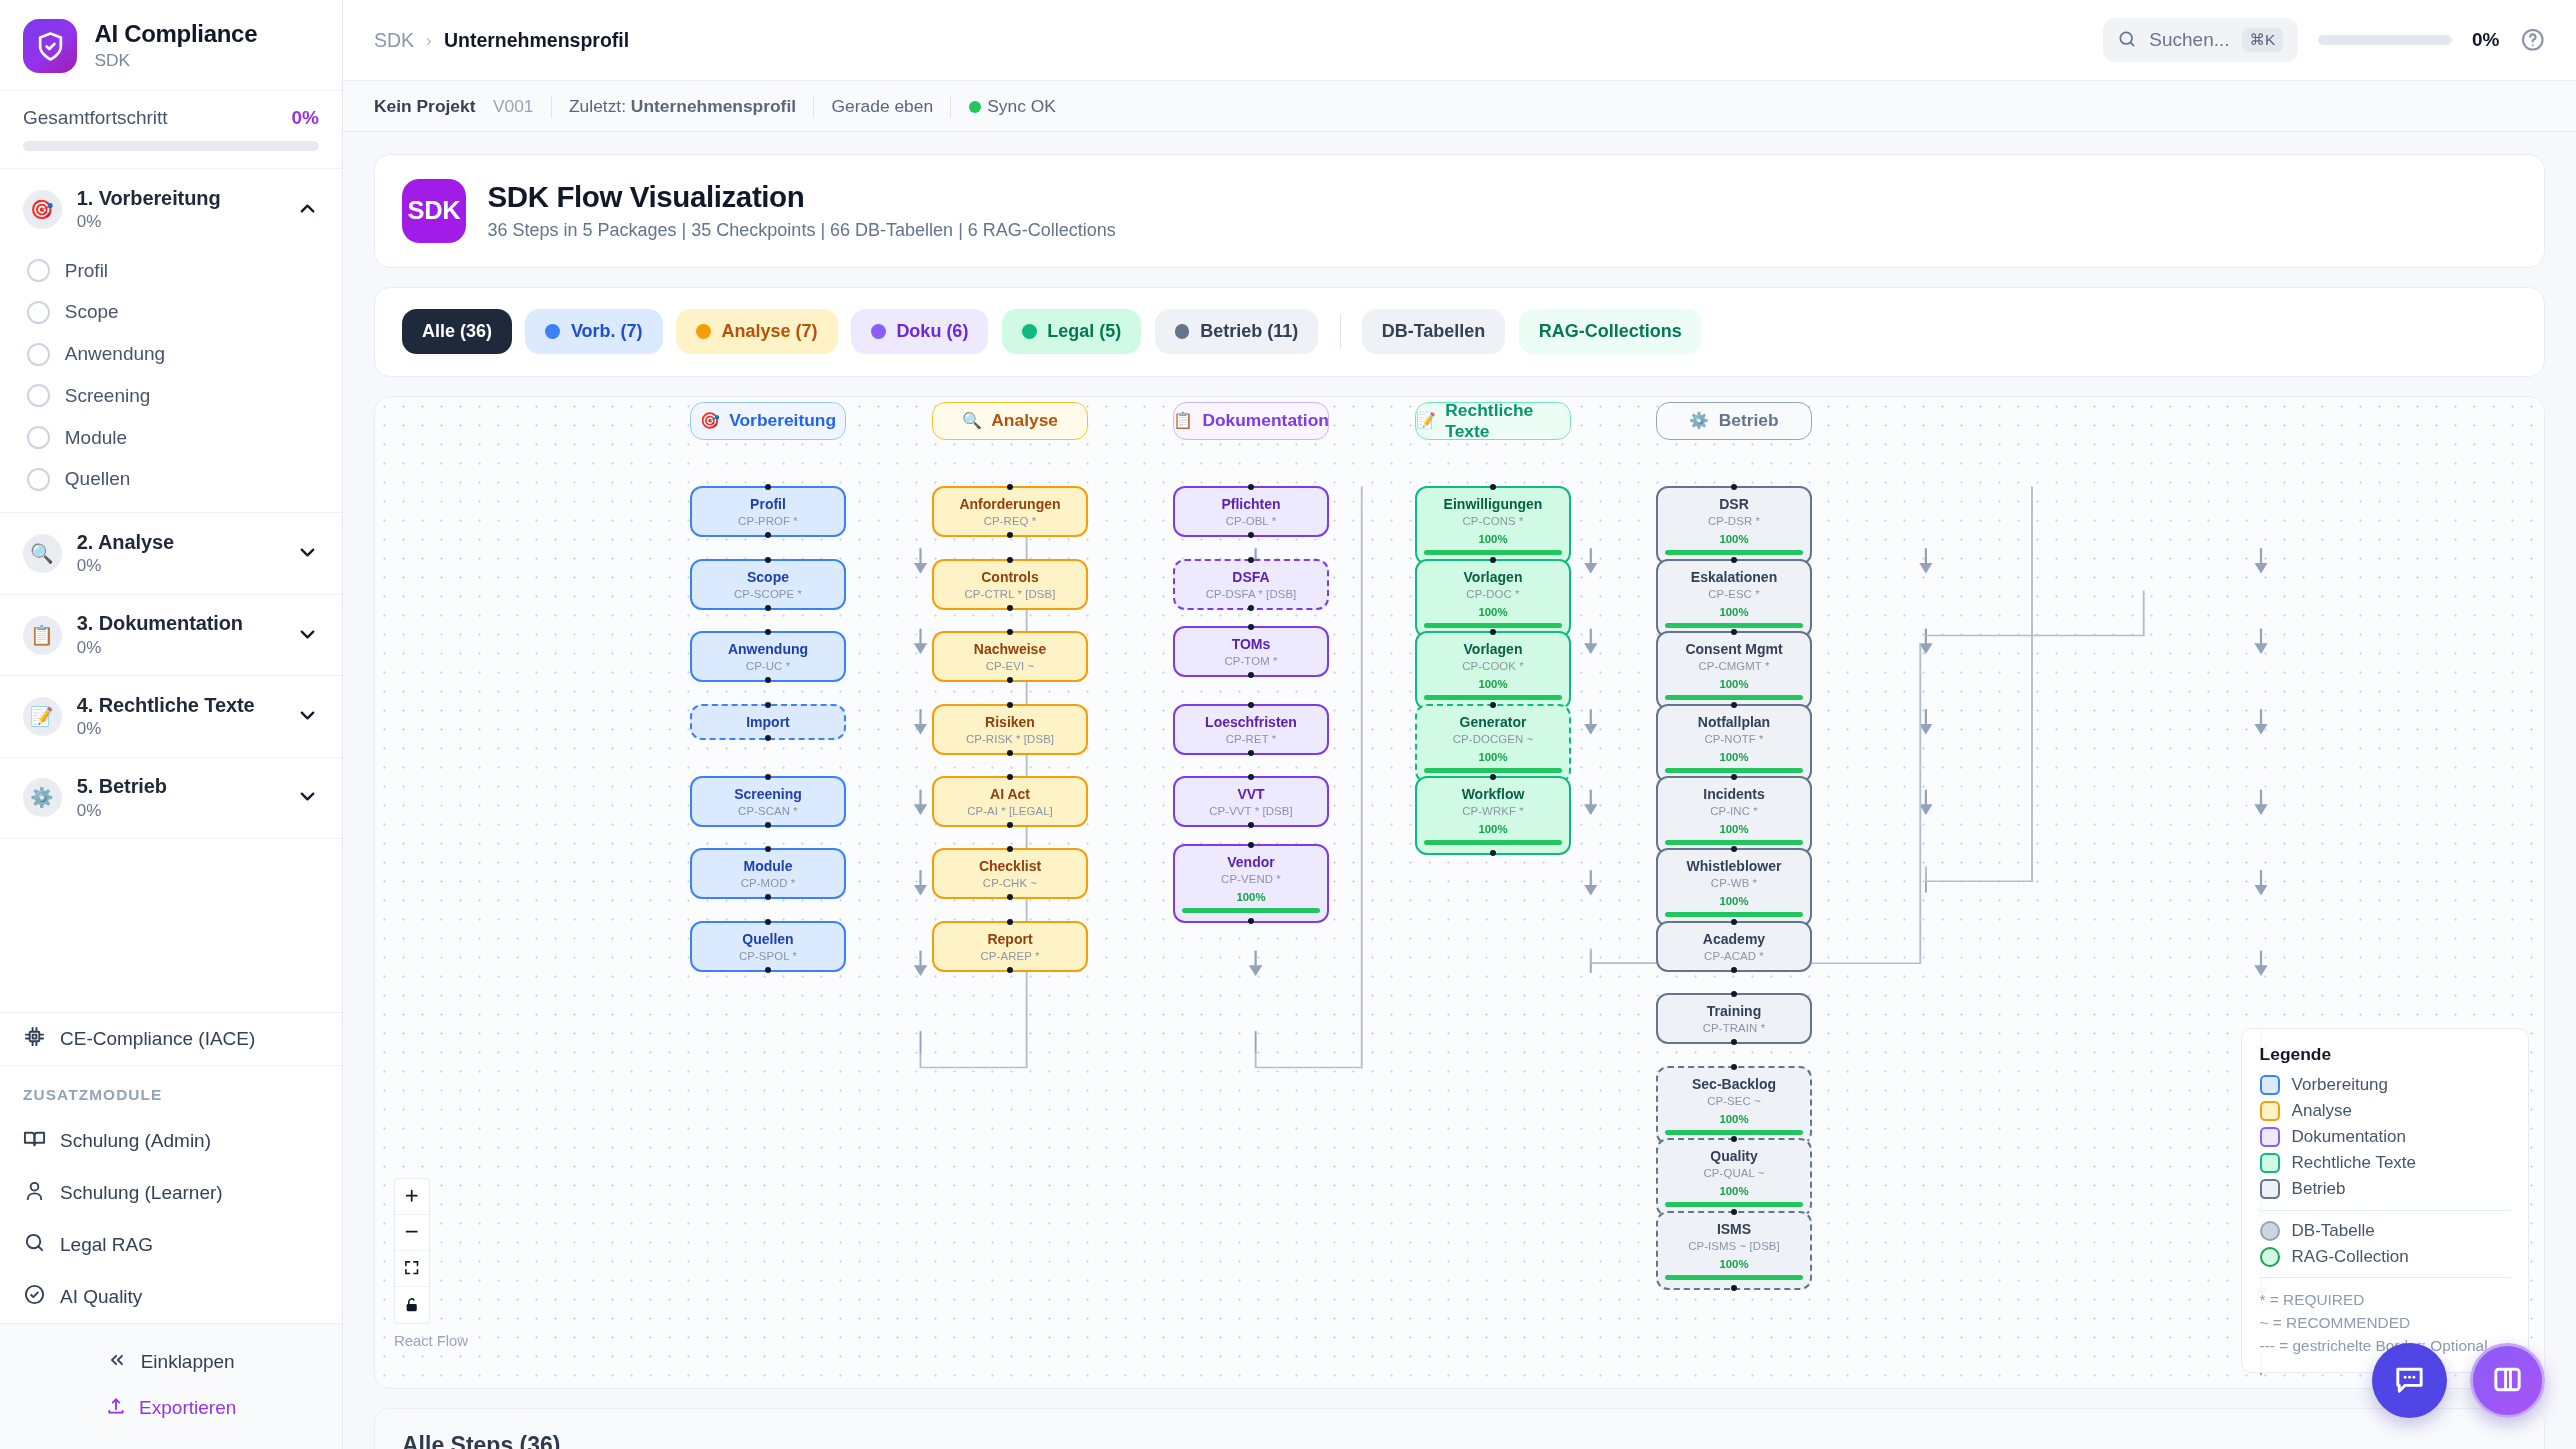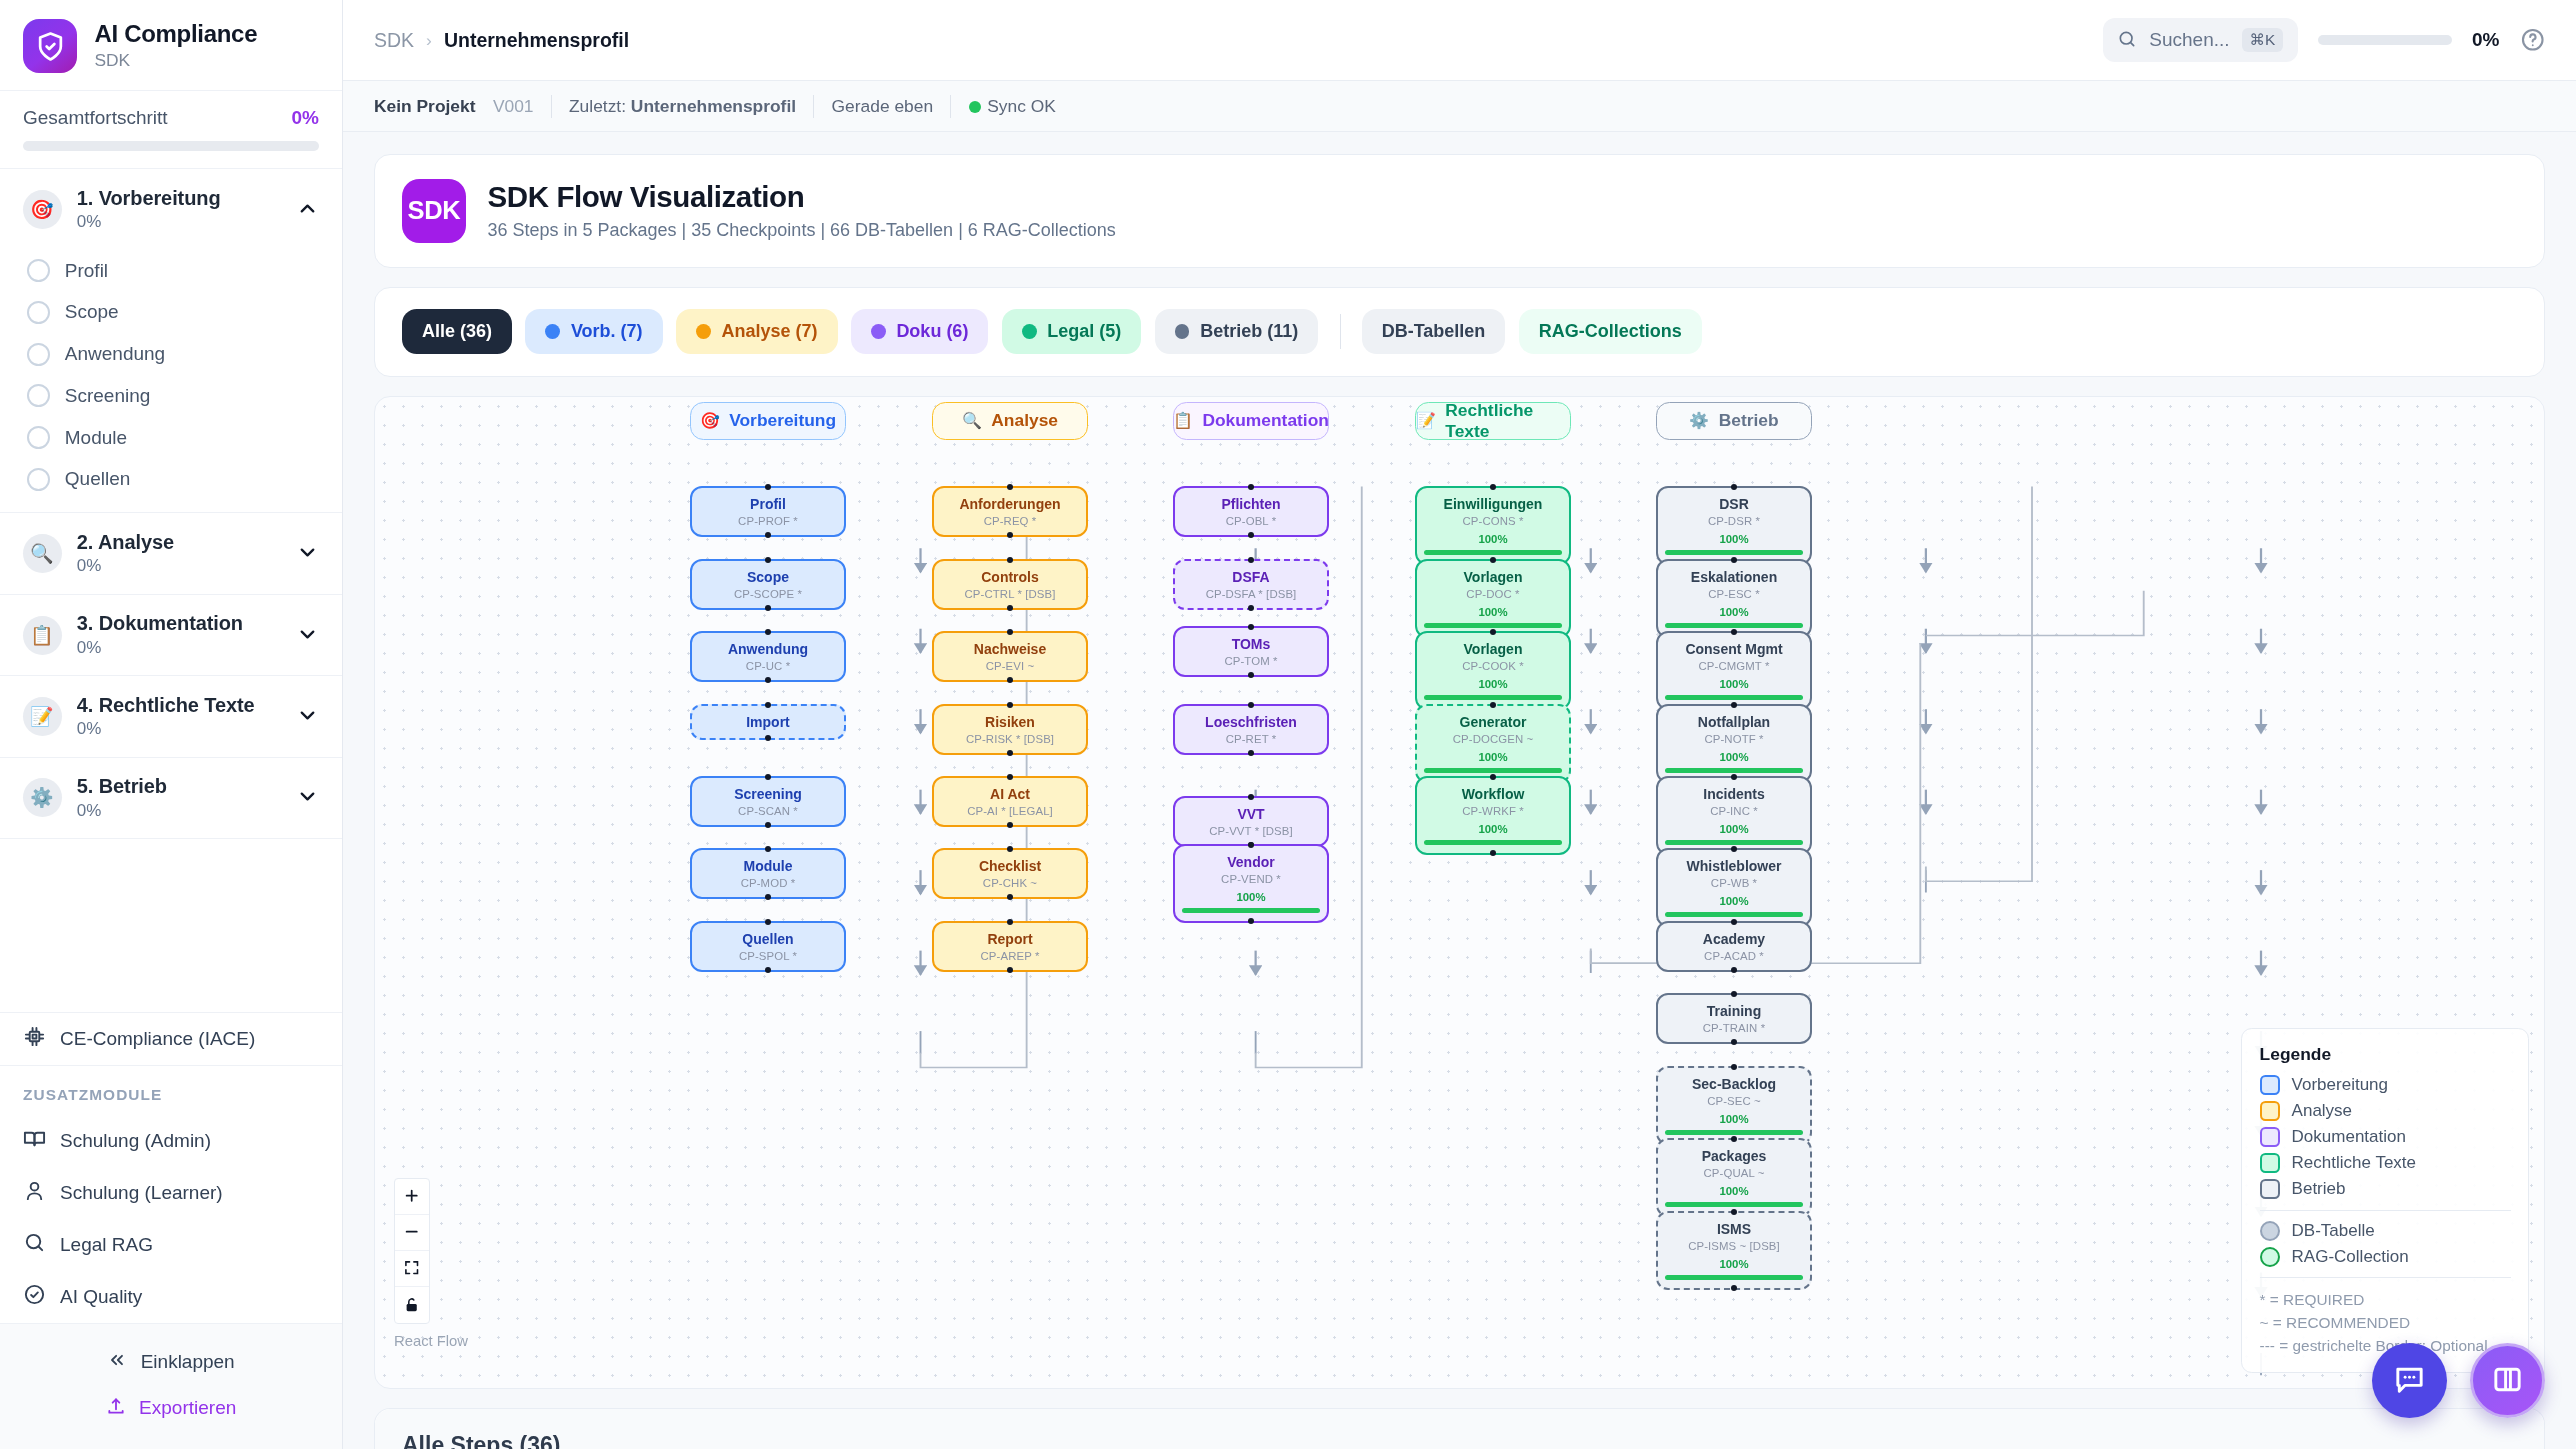--- a/index.html
+++ b/index.html
@@ -635,21 +635,21 @@
 
       <div class="handle b"></div>
     </div>
     <div class="node" style="left:798px;top:307px;background:#ede9fe;border:2px solid #7c3aed;">
       <div class="handle t"></div>
       <div class="nt" style="color:#5b21b6">Loeschfristen</div>
       <div class="nc">CP-RET *</div>
 
       <div class="handle b"></div>
     </div>
-    <div class="node" style="left:798px;top:399px;background:#ede9fe;border:2px solid #7c3aed;">
+    <div class="node" style="left:798px;top:379px;background:#ede9fe;border:2px solid #7c3aed;">
       <div class="handle t"></div>
       <div class="nt" style="color:#5b21b6">VVT</div>
       <div class="nc">CP-VVT * [DSB]</div>
 
       <div class="handle b"></div>
     </div>
     <div class="node" style="left:798px;top:447px;background:#ede9fe;border:2px solid #7c3aed;">
       <div class="handle t"></div>
       <div class="nt" style="color:#5b21b6">Vendor</div>
       <div class="nc">CP-VEND *</div>
@@ -762,21 +762,21 @@
     <div class="node" style="left:1281px;top:669px;background:#eef2f7;border:2px dashed #64748b;">
       <div class="handle t"></div>
       <div class="nt" style="color:#334155">Sec-Backlog</div>
       <div class="nc">CP-SEC ~</div>
       <div class="np">100%</div>
                <div class="nbar"></div>
       <div class="handle b"></div>
     </div>
     <div class="node" style="left:1281px;top:741px;background:#eef2f7;border:2px dashed #64748b;">
       <div class="handle t"></div>
-      <div class="nt" style="color:#334155">Packages</div>
+      <div class="nt" style="color:#334155">Quality</div>
       <div class="nc">CP-QUAL ~</div>
       <div class="np">100%</div>
                <div class="nbar"></div>
       <div class="handle b"></div>
     </div>
     <div class="node" style="left:1281px;top:814px;background:#eef2f7;border:2px dashed #64748b;">
       <div class="handle t"></div>
       <div class="nt" style="color:#334155">ISMS</div>
       <div class="nc">CP-ISMS ~ [DSB]</div>
       <div class="np">100%</div>

